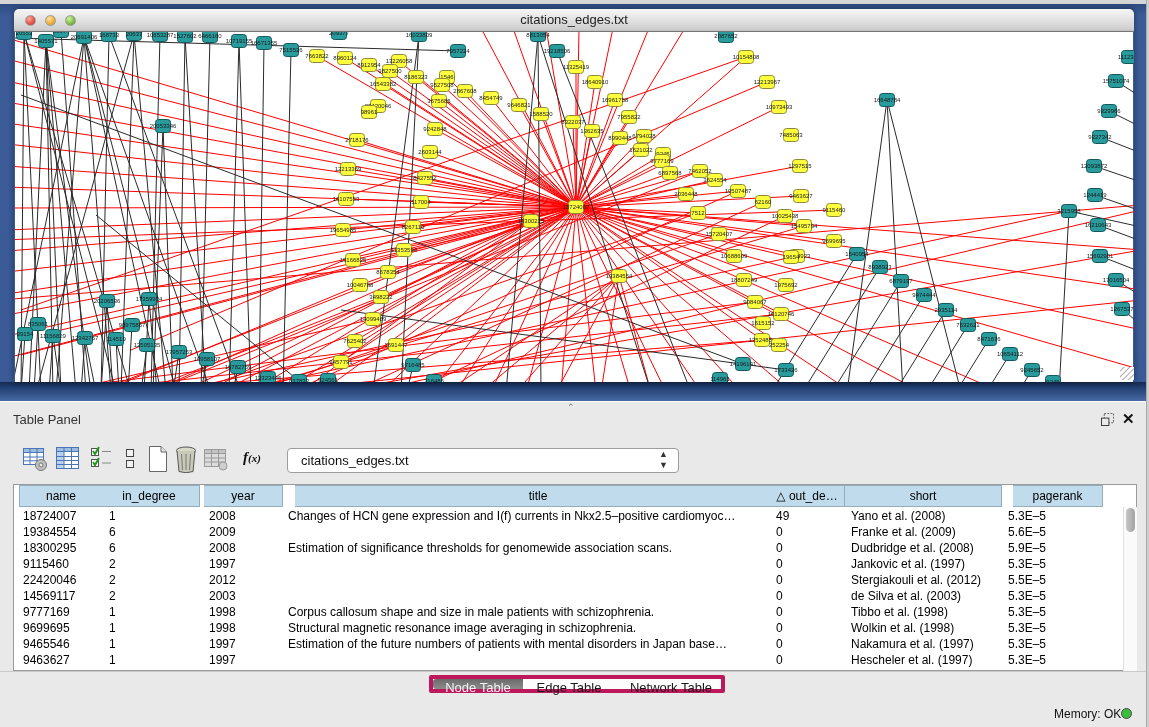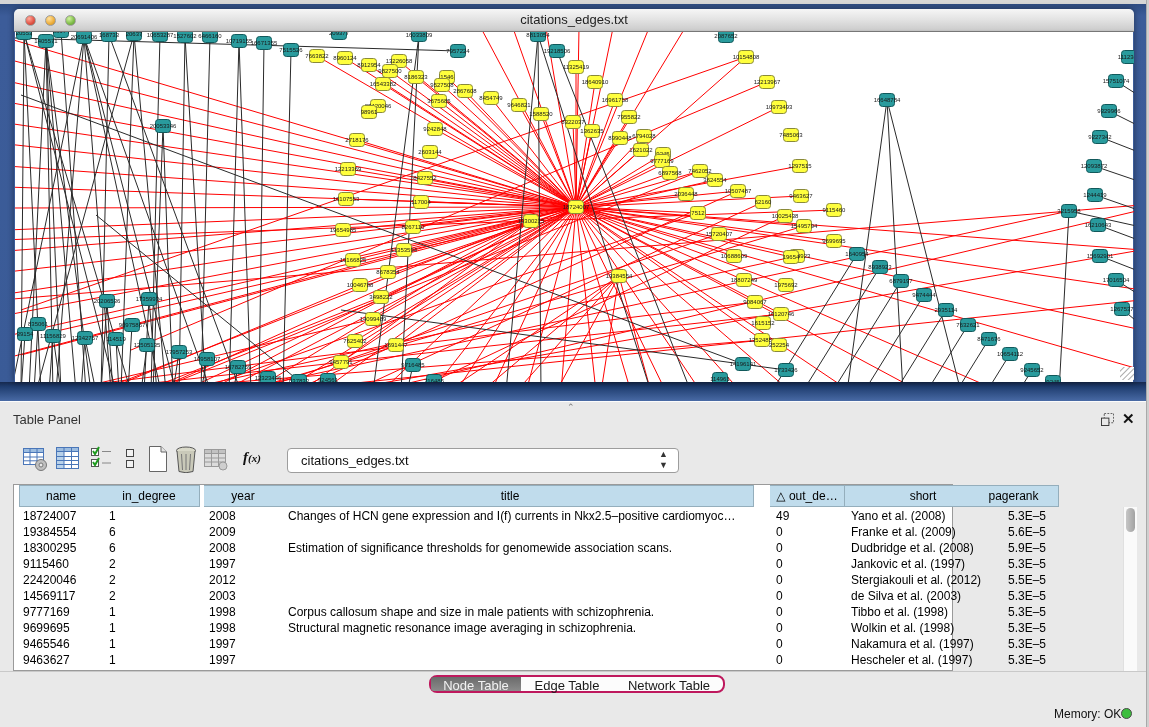--- a/index.html
+++ b/index.html
@@ -16,32 +16,32 @@
 #grip{position:absolute;left:1120px;top:367px;width:14px;height:13px;background:repeating-linear-gradient(135deg,#fff,#fff 2px,#aaa 3px,#fff 4px)}
 #panel{position:absolute;left:0;top:401px;width:1146px;height:326px;background:#e9e9e9;border-top:1px solid #fcfcfc}
 #ptitle{position:absolute;left:13px;top:10px;font-size:13px;color:#333}
 #pclose{position:absolute;left:1122px;top:8px;font-size:15px;font-weight:bold;color:#111}
 #pfloat{position:absolute;left:1101px;top:11px;width:13px;height:13px}
 #rstrip{position:absolute;left:1146px;top:0;width:3px;height:727px;background:#cfcfcf;border-left:1px solid #a9a9a9}
 #tstrip{position:absolute;left:0;top:0;width:1149px;height:4px;background:#d6d6d6}
 #toolbar{position:absolute;left:0;top:0;width:1149px;height:727px;pointer-events:none}
 #combo{position:absolute;left:287px;top:448px;width:392px;height:25px;background:#fff;border:1px solid #9d9d9d;border-radius:4px;font-size:13px;color:#111;line-height:23px;padding-left:13px}
 #combo .arr{position:absolute;right:10px;top:0;font-size:9px;color:#333;line-height:11px}
-#table{position:absolute;left:13px;top:484px;width:940px;height:187px;background:#fff;border:1px solid #9a9a9a}
+#table{position:absolute;left:13px;top:484px;width:1124px;height:187px;background:#fff;border:1px solid #9a9a9a}
 #thead{position:absolute;left:5px;top:0;height:22px}
 .th{position:absolute;top:0;height:22px;background:#c0dcec;border:1px solid #94aebc;border-left:none;font-size:12px;color:#000;text-align:center;line-height:21px}
 .th:first-child{border-left:1px solid #94aebc}
 #tbody{position:absolute;left:0;top:23px;width:1108px}
 .tr{position:relative;height:16px;font-size:12px;color:#000;white-space:nowrap}
 .c{position:absolute;top:0;line-height:16px}
 .c0{left:9px}.c1{left:95px}.c2{left:195px}.c3{left:274px}.c4{left:762px}.c5{left:837px}.c6{left:994px}
 #vsb{position:absolute;left:1109px;top:22px;width:14px;height:164px;background:#fafafa;border-left:1px solid #e0e0e0}
 #vsb .thumb{position:absolute;left:2px;top:1px;width:9px;height:24px;background:linear-gradient(90deg,#c6c6c6,#a2a2a2);border-radius:5px}
 #tabline{position:absolute;left:0;top:671px;width:1146px;height:1px;background:#c9c9c9}
-#tabs{position:absolute;left:429px;top:675px;width:296px;height:18px;border:2px solid #be185d;border-radius:8px;background:#fcfcfc;display:flex;font-size:13px}
+#tabs{position:absolute;left:429px;top:675px;width:296px;height:18px;border:4px solid #be185d;border-radius:2px;background:#fcfcfc;display:flex;font-size:13px}
 #tabs .seg{flex:0 0 auto;text-align:center;line-height:17px;color:#1a1a1a}
 #tabs .sel{background:linear-gradient(#6b6b6b,#8b8b8b);color:#f2f2f2;border-radius:3px 0 0 3px}
 #tabs .d{width:1px;background:#b9b9b9}
 #mem{position:absolute;left:1054px;top:707px;font-size:12px;color:#111}
 #memdot{position:absolute;left:1121px;top:708px;width:11px;height:11px;border-radius:50%;background:#3cbe3d;border:1px solid #4a4a4a}
 .ico{position:absolute;top:446px}
 </style></head>
 <body>
 <div id="stage">
 <div id="tstrip"></div>
@@ -894,24 +894,24 @@
  <circle cx="19" cy="20" r="4" fill="#cfcfcf" stroke="#9a9a9a"></circle>
 </svg>
 <div class="ico" style="left:243px;top:449px;font-family:'Liberation Serif',serif;font-style:italic;font-weight:bold;font-size:15px;color:#111">f<span style="font-size:11px">(x)</span></div>
 <div id="combo">citations_edges.txt<span class="arr">▲<br>▼</span></div>
 </div>
 <div id="table">
  <div id="thead">
   <span class="th" style="left:0px;width:84px">name</span>
   <span class="th" style="left:80px;width:101px">in_degree</span>
   <span class="th" style="left:185px;width:79px">year</span>
-  <span class="th" style="left:248px;width:487px">title</span>
+  <span class="th" style="left:276px;width:487px">title</span>
   <span class="th" style="left:751px;width:75px">△ out_de…</span>
   <span class="th" style="left:826px;width:157px">short</span>
-  <span class="th" style="left:950px;width:90px">pagerank</span>
+  <span class="th" style="left:994px;width:90px">pagerank</span>
  </div>
  <div id="tbody">
 <div class="tr">
           <span class="c c0">18724007</span>
           <span class="c c1">1</span>
           <span class="c c2">2008</span>
           <span class="c c3">Changes of HCN gene expression and I(f) currents in Nkx2.5–positive cardiomyoc…</span>
           <span class="c c4">49</span>
           <span class="c c5">Yano et al. (2008)</span>
           <span class="c c6">5.3E–5</span>
@@ -972,20 +972,21 @@
           <span class="c c2">1998</span>
           <span class="c c3">Structural magnetic resonance image averaging in schizophrenia.</span>
           <span class="c c4">0</span>
           <span class="c c5">Wolkin et al. (1998)</span>
           <span class="c c6">5.3E–5</span>
         </div>
 <div class="tr">
           <span class="c c0">9465546</span>
           <span class="c c1">1</span>
           <span class="c c2">1997</span>
+          <span class="c c3">Estimation of the future numbers of patients with mental disorders in Japan base…</span>
           <span class="c c4">0</span>
           <span class="c c5">Nakamura et al. (1997)</span>
           <span class="c c6">5.3E–5</span>
         </div>
 <div class="tr">
           <span class="c c0">9463627</span>
           <span class="c c1">1</span>
           <span class="c c2">1997</span>
           <span class="c c4">0</span>
           <span class="c c5">Hescheler et al. (1997)</span>

